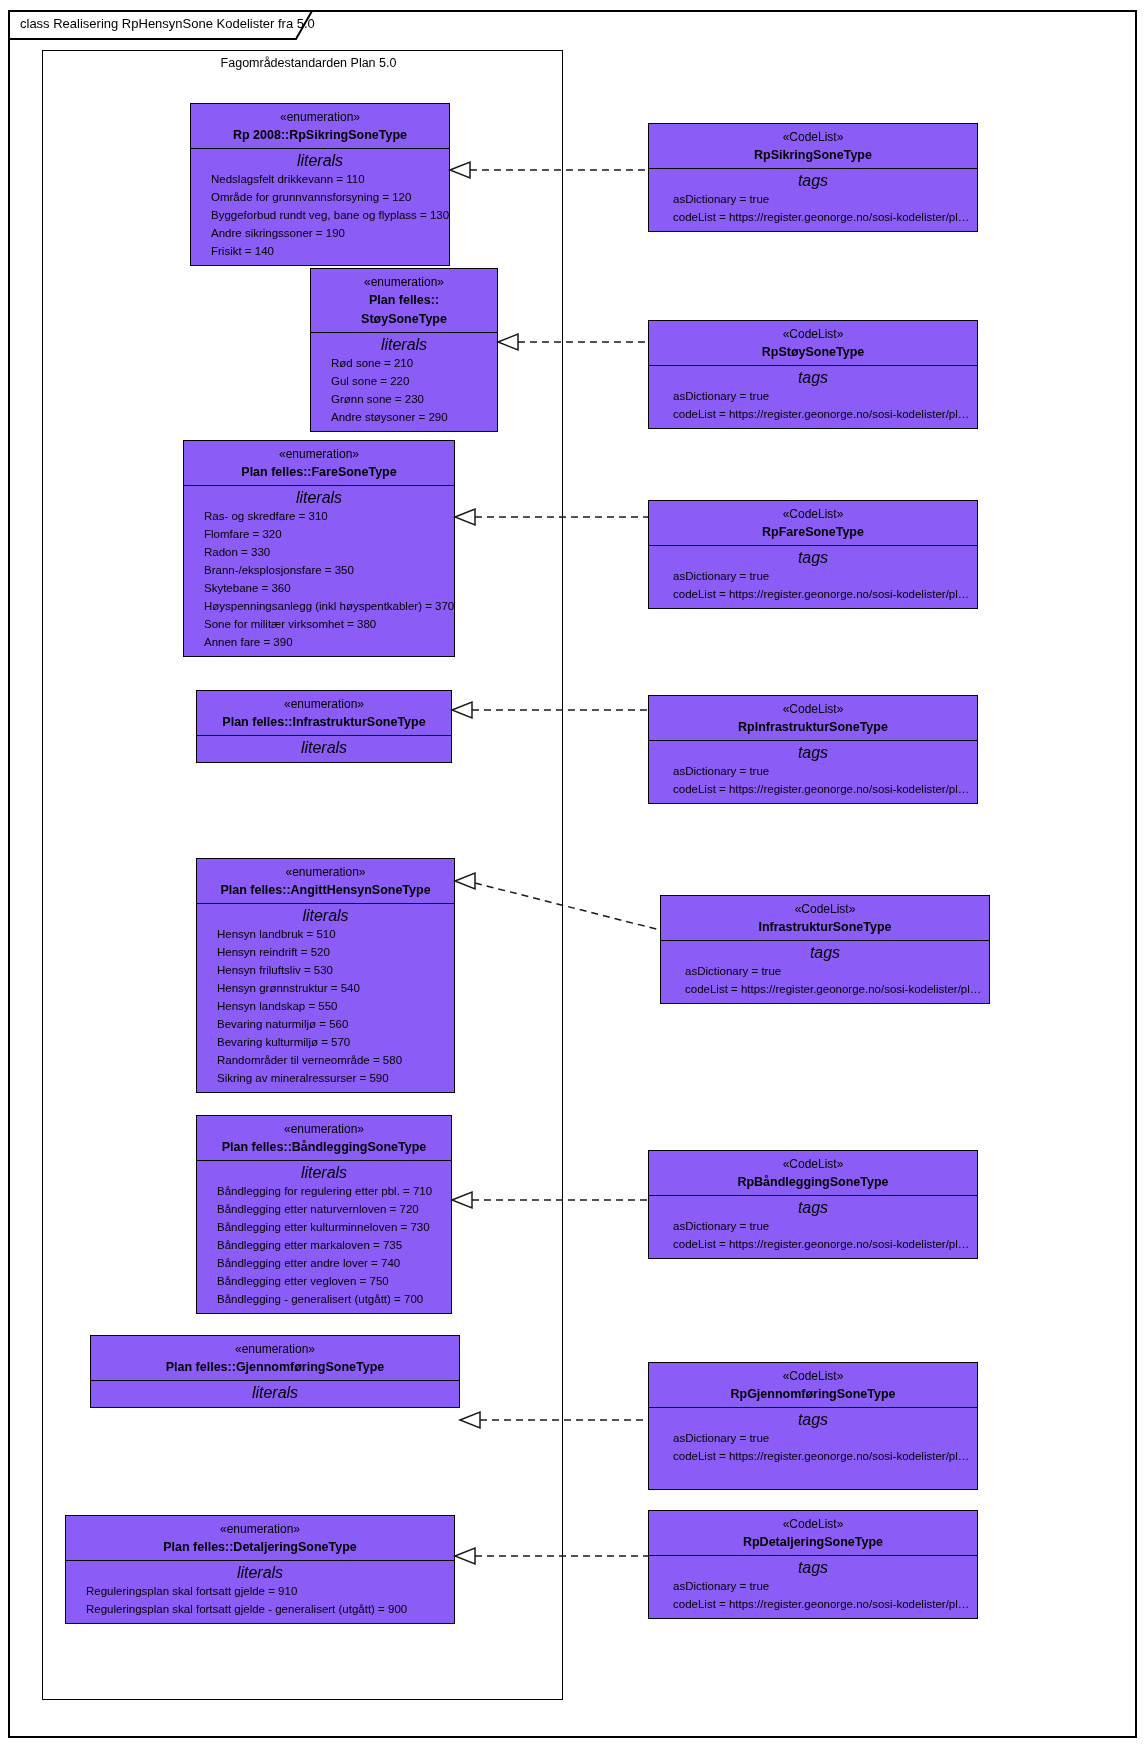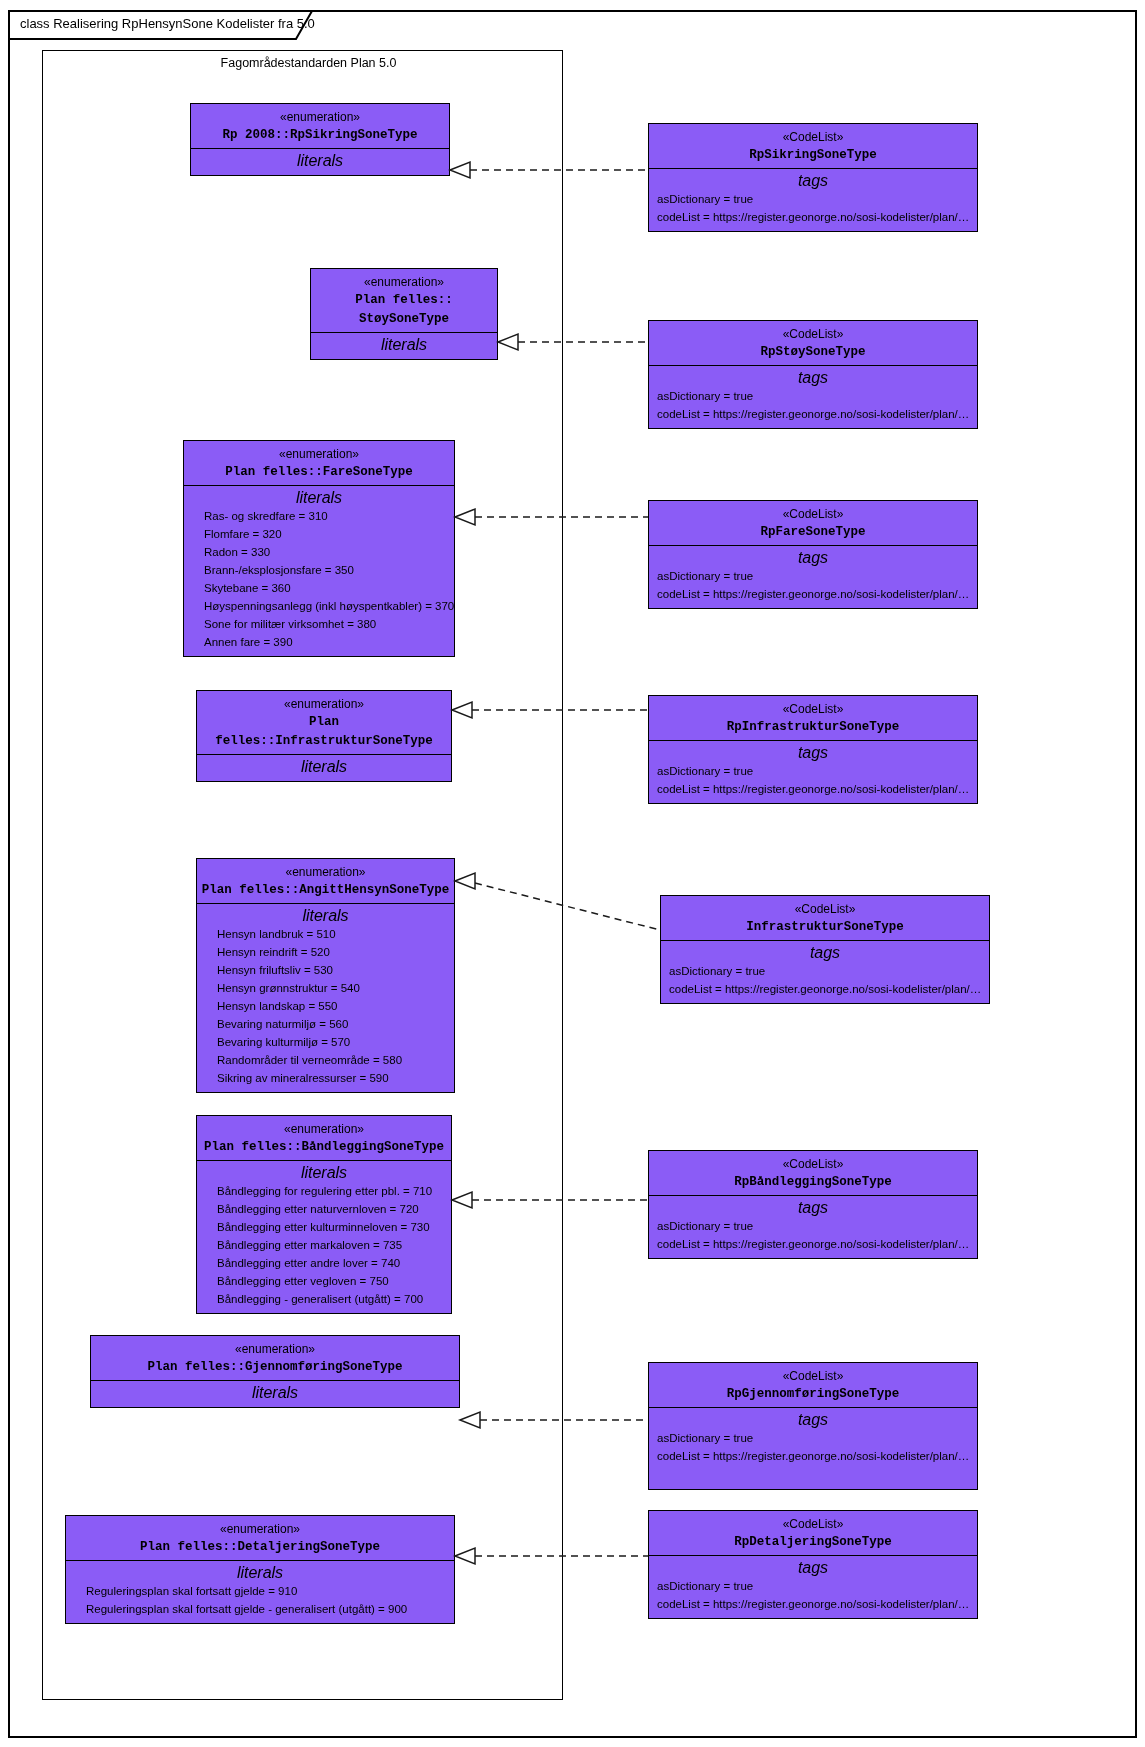--- a/index.html
+++ b/index.html
@@ -24,29 +24,29 @@
     position:absolute; left:42px; top:56px; width:533px;
     text-align:center; font-size:12.5px; z-index:2;
   }
   .uml-box {
     position:absolute; background:#8b5cf6; border:1.5px solid #000;
     box-sizing:border-box; z-index:2;
   }
   .box-header { padding:4px 4px 3px 4px; border-bottom:1.4px solid #000; text-align:center; }
   .stereotype { font-size:12px; line-height:18px; }
   .box-name   { font-size:12.5px; }
-  .name-line  { font-weight:bold; line-height:19px;font-family:Liberation Mono, monospace; }
+  .name-line  { font-weight:bold; line-height:19px; }
   .box-body   { padding:3px 0 5px 0; }
   .section-label { text-align:center; font-style:italic; font-size:16px; line-height:18px; }
   .line-item { font-size:11.5px; line-height:18px; }
   .enum-box .line-item { padding-left:20px; white-space:nowrap; }
   .pos-e7 .line-item { white-space:normal; padding-right:6px; }
   .codelist-box .line-item {
     padding-left:8px; padding-right:2px;
-    white-space:nowrap; overflow:hidden; text-overflow:ellipsis;
+    white-space:nowrap; overflow:hidden; text-overflow:ellipsis;margin-left:16px;
   }
   
   .pos-e1 { left:190px; top:103px;  width:260px; }
   .pos-e2 { left:310px; top:268px;  width:188px; }
   .pos-e3 { left:183px; top:440px;  width:272px; }
   .pos-e4 { left:196px; top:690px;  width:256px; }
   .pos-e5 { left:196px; top:858px;  width:259px; }
   .pos-e6 { left:196px; top:1115px; width:256px; }
   .pos-e7 { left:90px;  top:1335px; width:370px; }
   .pos-e8 { left:65px;  top:1515px; width:390px; }
@@ -76,33 +76,46 @@
 
   <div class="uml-box enum-box pos-e1">
     <div class="box-header">
       <div class="stereotype">«enumeration»</div>
       <div class="box-name">
           <div class="name-line">Rp 2008::RpSikringSoneType</div>
         </div>
     </div>
     <div class="box-body">
       <div class="section-label">literals</div>
+      <div>
+          <div class="line-item">Nedslagsfelt drikkevann = 110</div>
+          <div class="line-item">Område for grunnvannsforsyning = 120</div>
+          <div class="line-item">Byggeforbud rundt veg, bane og flyplass = 130</div>
+          <div class="line-item">Andre sikringssoner = 190</div>
+          <div class="line-item">Frisikt = 140</div>
+        </div>
     </div>
   </div>
 
   <div class="uml-box enum-box pos-e2">
     <div class="box-header">
       <div class="stereotype">«enumeration»</div>
       <div class="box-name">
           <div class="name-line">Plan felles::</div>
           <div class="name-line">StøySoneType</div>
         </div>
     </div>
     <div class="box-body">
       <div class="section-label">literals</div>
+      <div>
+          <div class="line-item">Rød sone = 210</div>
+          <div class="line-item">Gul sone = 220</div>
+          <div class="line-item">Grønn sone = 230</div>
+          <div class="line-item">Andre støysoner = 290</div>
+        </div>
     </div>
   </div>
 
   <div class="uml-box enum-box pos-e3">
     <div class="box-header">
       <div class="stereotype">«enumeration»</div>
       <div class="box-name">
           <div class="name-line">Plan felles::FareSoneType</div>
         </div>
     </div>

